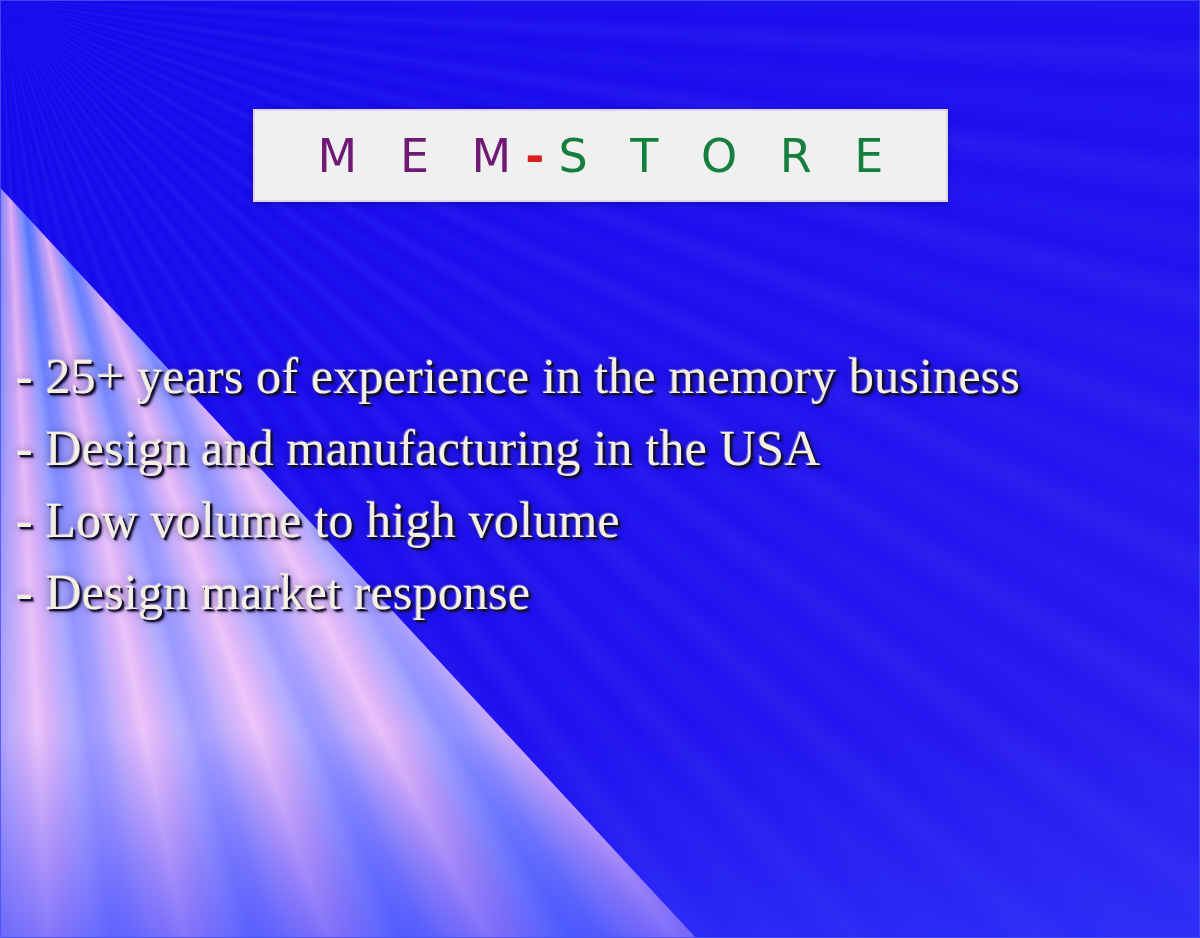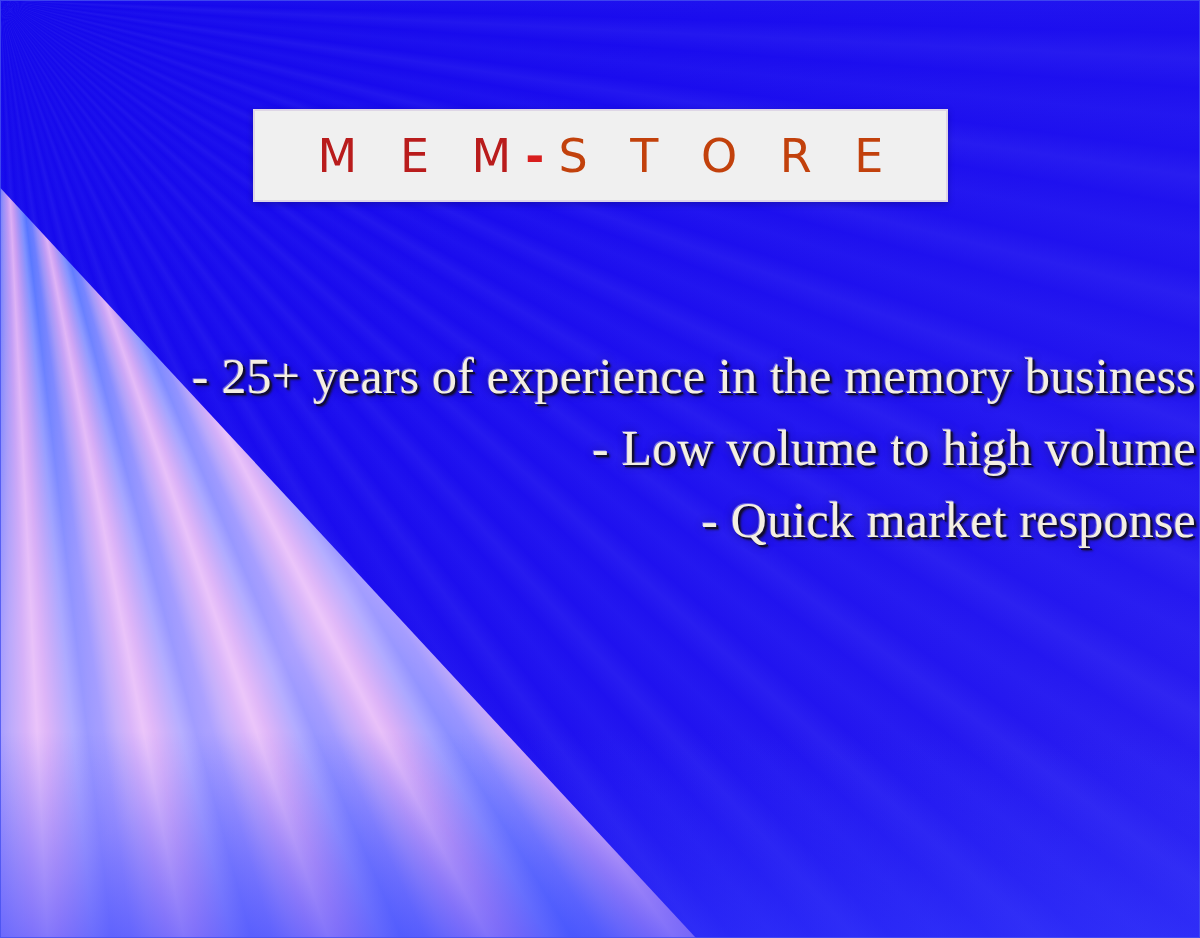--- a/index.html
+++ b/index.html
@@ -103,44 +103,43 @@
   }
   #logo-text {
     font-family: "DejaVu Sans", sans-serif;
     font-size: 46px;
     font-weight: 400;
     letter-spacing: 14px;
     white-space: nowrap;
     line-height: 1;
     padding-left: 14px;
   }
-  .logo-mem   { color: #b91c1c; text-align: right; }
+  .logo-mem   { color: #701a75; text-align: right; }
   .logo-dash  { color: #d81e1e; font-weight: 700; }
-  .logo-store { color: #c2410c; }
+  .logo-store { color: #15803d; }
 
   
   #bullets {
     position: absolute;
     left: 16px;
     top: 340px;
     width: 1180px;
   }
   .bullet-line {
     font-family: "Liberation Serif", "DejaVu Serif", serif;
     font-size: 50px;
     line-height: 72px;
     color: #f4efe2;
     white-space: nowrap;
     letter-spacing: 0.2px;
     text-shadow:
        2px 2px 0   rgba(18,14,46,0.95),
        3px 3px 2px rgba(18,14,46,0.70),
       -1px -1px 0  rgba(255,255,255,0.35),
        0 0 10px    rgba(20,16,50,0.45);
-    text-align: right;
   }
 </style>
 </head>
 <body>
 
 <div id="slide">
 
   <div class="bg-layer" id="bg-base"></div>
   <div class="bg-layer" id="bg-rays-fan"></div>
   <div class="bg-layer" id="bg-wash"></div>
@@ -150,17 +149,18 @@
   <div class="bg-layer" id="bg-vignette"></div>
 
   <div id="logo-plate">
     <div id="logo-text">
       <span class="logo-mem">M E M</span><span class="logo-dash">-</span><span class="logo-store">S T O R E</span>
     </div>
   </div>
 
   <div id="bullets">
     <div class="bullet-line">- 25+ years of experience in the memory business</div>
+    <div class="bullet-line">- Design and manufacturing in the USA</div>
     <div class="bullet-line">- Low volume to high volume</div>
-    <div class="bullet-line">- Quick market response</div>
+    <div class="bullet-line">- Design market response</div>
   </div>
 
 </div>
 
 </body></html>

